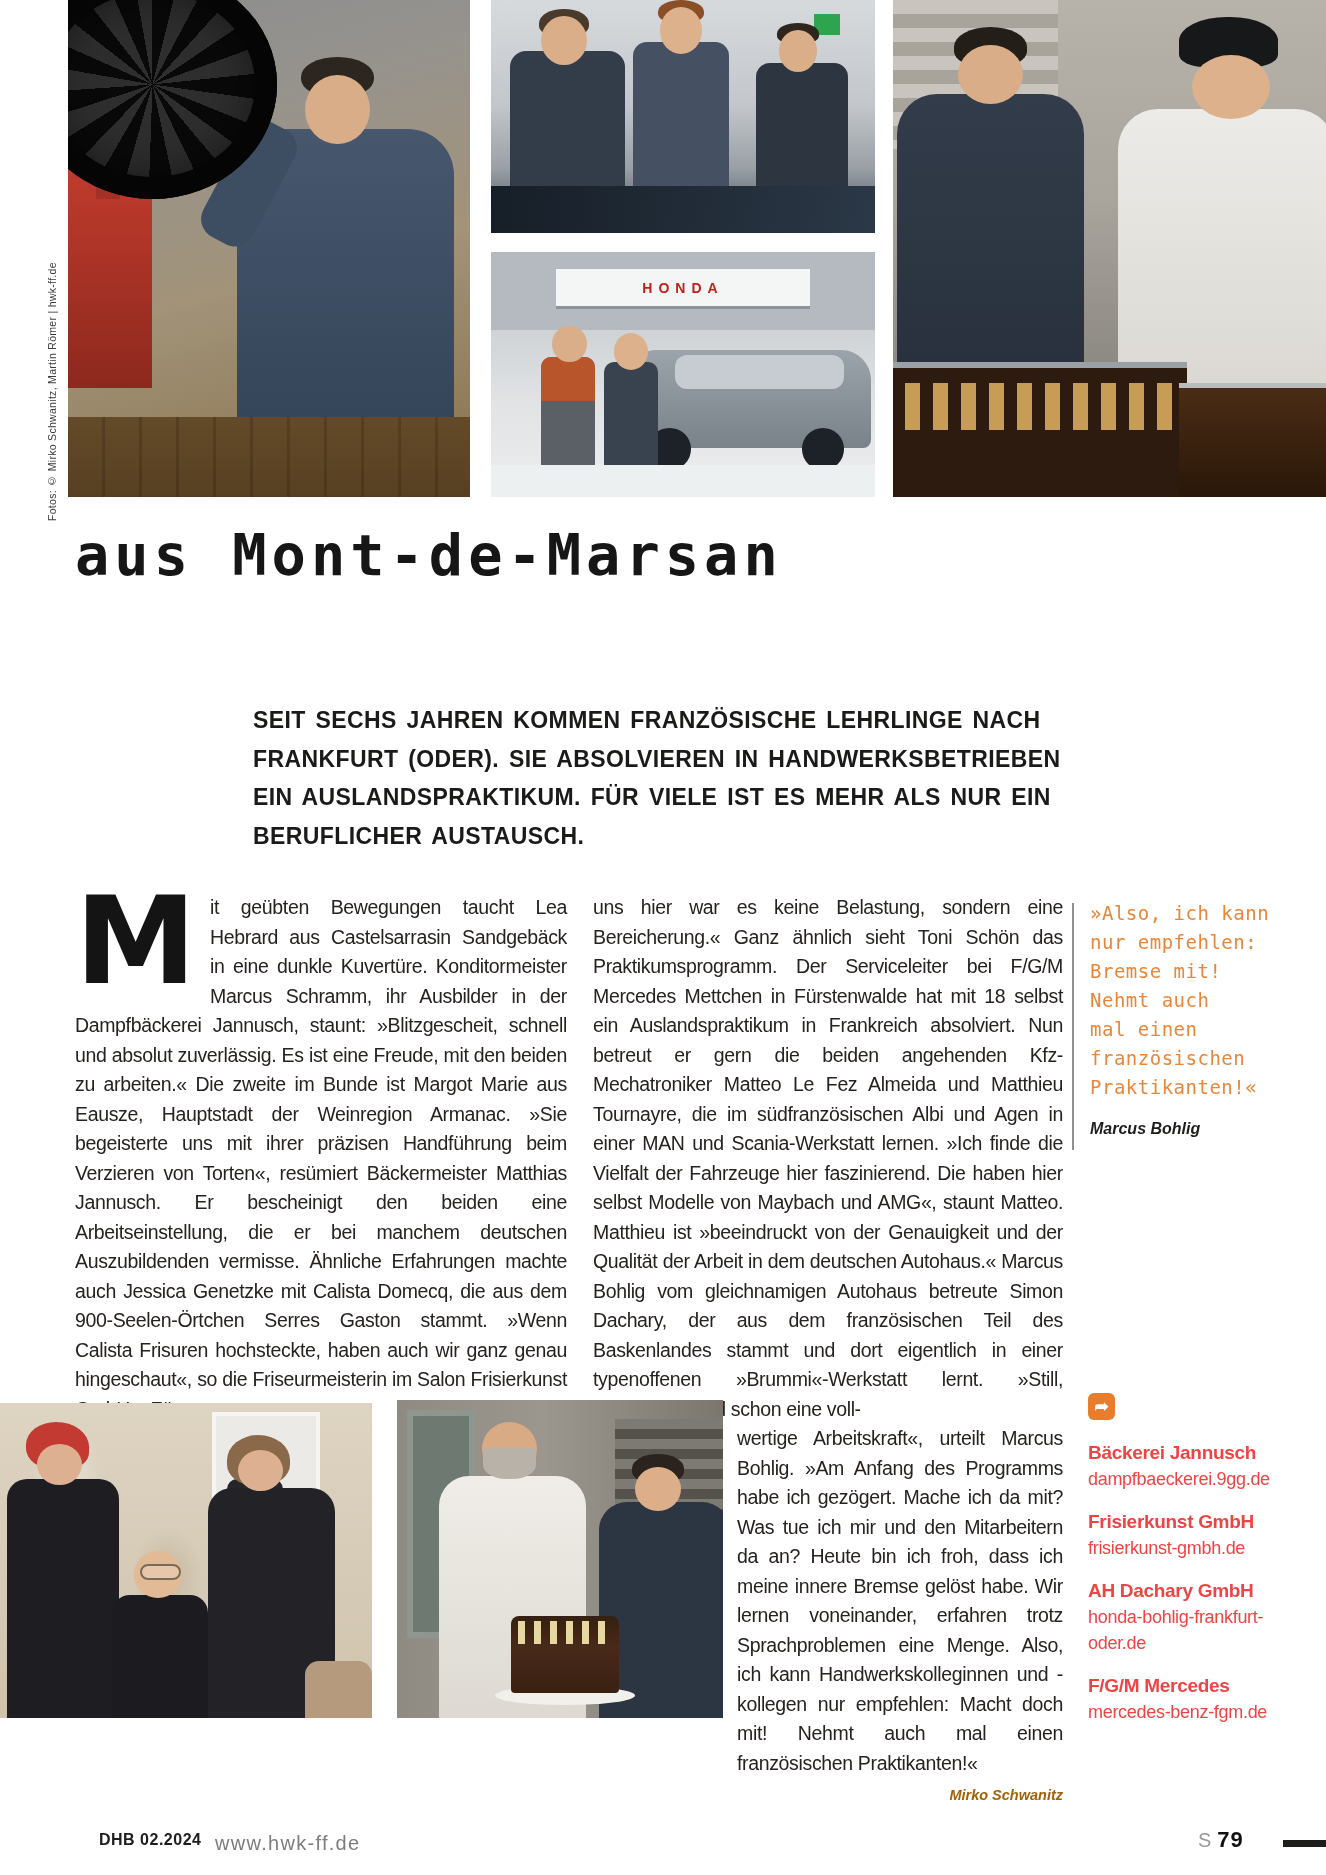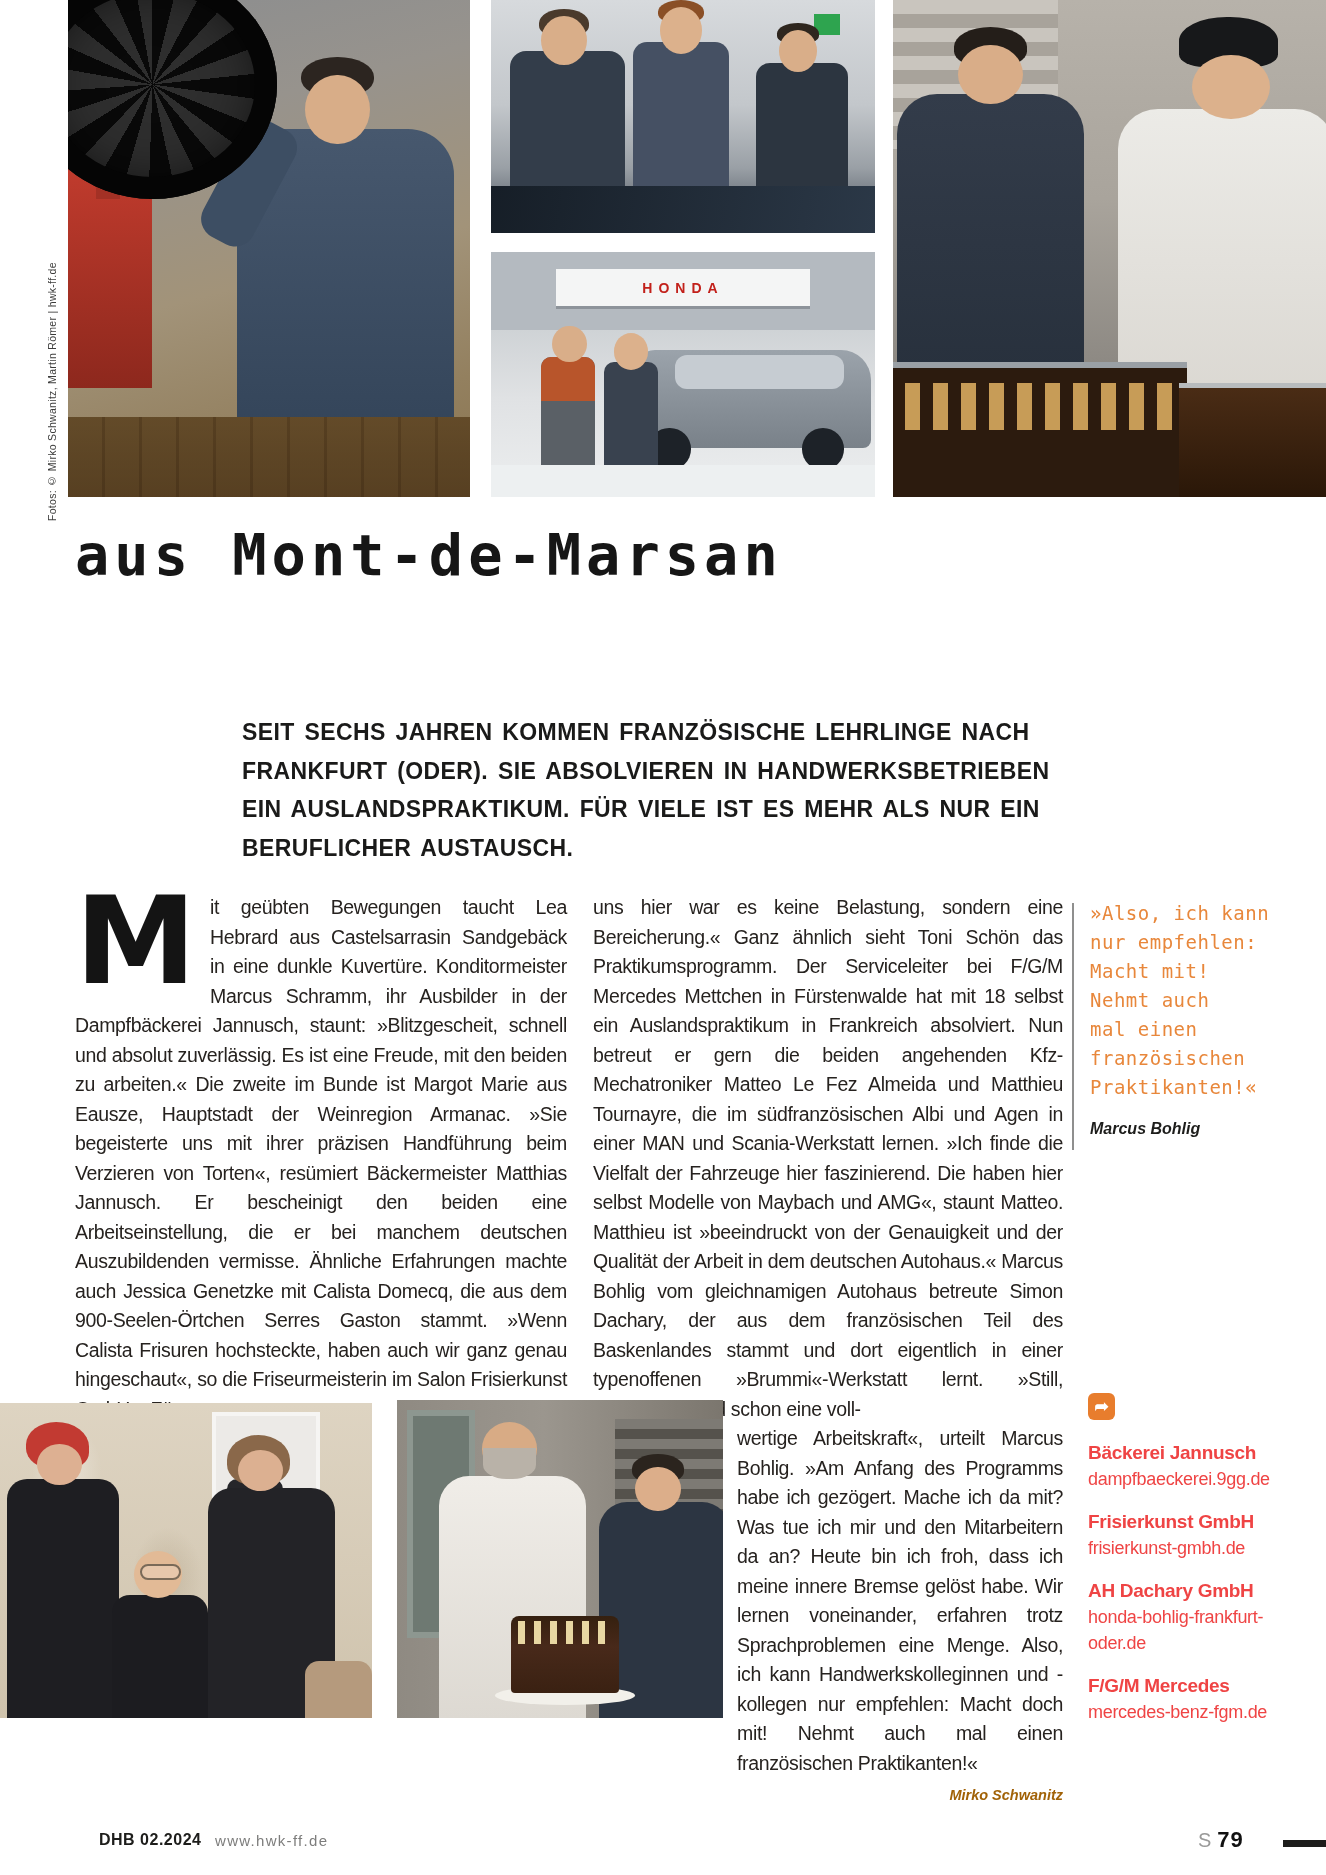--- a/index.html
+++ b/index.html
@@ -107,23 +107,23 @@
 
   
   .vcredit{left:46px;top:243px;height:278px;width:16px;
     writing-mode:vertical-rl;transform:rotate(180deg);
     font-size:10.5px;color:#3c3c3b;letter-spacing:0.3px;white-space:nowrap;}
 
   .headline{left:75px;top:524px;width:1060px;
     font-family:"DejaVu Sans Mono",monospace;font-weight:bold;
     font-size:57px;line-height:63px;letter-spacing:5px;color:#161616;margin:0;}
 
-  .lede{left:242px;top:701px;width:810px;
+  .lede{left:253px;top:701px;width:810px;
     font-weight:bold;font-size:23px;line-height:38.5px;letter-spacing:0.4px;
-    word-spacing:3px;color:#1a1a19;margin-top:12px;}
+    word-spacing:3px;color:#1a1a19;}
 
   .bodytext{left:75px;top:893px;width:988px;display:flex;gap:26px;
     font-size:19.5px;line-height:29.5px;letter-spacing:-0.35px;text-align:justify;color:#26221f;}
   .col1{width:492px;}
   .col2{width:470px;}
   .dropcap{float:left;font-family:"DejaVu Sans",sans-serif;font-weight:bold;
     font-size:122px;line-height:88px;height:88px;margin:4px 14px 0 0;color:#141414;}
   .col2b{margin-left:144px;width:326px;margin-top:0;}
   .author{text-align:right;font-size:14.5px;font-weight:bold;font-style:italic;
     letter-spacing:0;margin-top:3px;color:#a16207;}
@@ -139,21 +139,21 @@
   .linkicon{left:1088px;top:1393px;width:27px;height:27px;background:#e87d2d;border-radius:6px;
     display:flex;align-items:center;justify-content:center;
     color:#fff;font-size:17px;font-weight:bold;line-height:1;}
 
   .links{left:1088px;top:1440px;width:192px;font-size:19px;line-height:26px;color:#ef4444;}
   .link-item{margin-bottom:17px;}
   .link-name{font-weight:bold;letter-spacing:-0.3px;}
   .link-url{font-size:18px;letter-spacing:-0.3px;}
 
   .footer-edition{left:99px;top:1831px;font-size:16px;font-weight:bold;letter-spacing:0.5px;color:#1d1d1b;}
-  .footer-site{left:215px;top:1832px;font-size:15px;letter-spacing:1.3px;color:#7d7d7c;}
+  .footer-site{left:215px;top:1832px;font-size:20px;letter-spacing:1.3px;color:#7d7d7c;}
   .footer-page{left:1198px;top:1827px;font-size:22px;}
   .footer-page .s{color:#9a9a99;font-weight:normal;font-size:20px;margin-right:6px;}
   .footer-page .n{font-weight:bold;letter-spacing:1px;color:#111;}
   .footer-bar{left:1283px;top:1840px;width:43px;height:7px;background:#1d1d1b;}
 </style>
 </head>
 <body>
 
 <div class="page">
 
@@ -237,21 +237,21 @@
         <div class="author">Mirko Schwanitz</div>
       </div>
     </div>
   </div>
 
   <div class="abs divider"></div>
 
   <div class="abs pullquote">
     <div>»Also, ich kann</div>
     <div>nur empfehlen:</div>
-    <div>Macht mit!</div>
+    <div>Bremse mit!</div>
     <div>Nehmt auch</div>
     <div>mal einen</div>
     <div>französischen</div>
     <div>Praktikanten!«</div>
     <div class="pq-attrib">Marcus Bohlig</div>
   </div>
 
   <div class="abs linkicon">
     <span>➦</span>
   </div>

